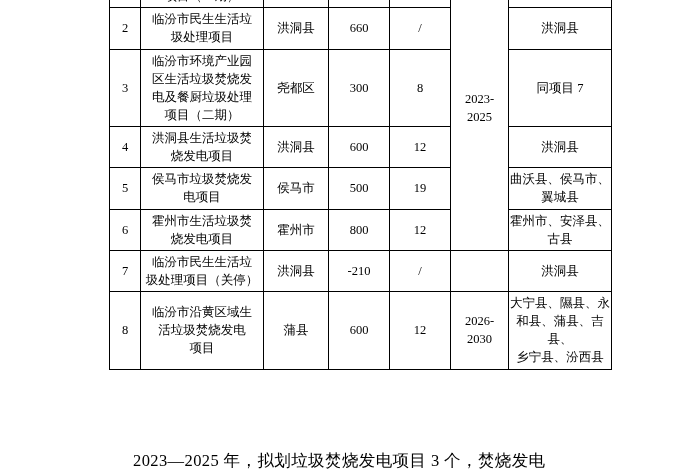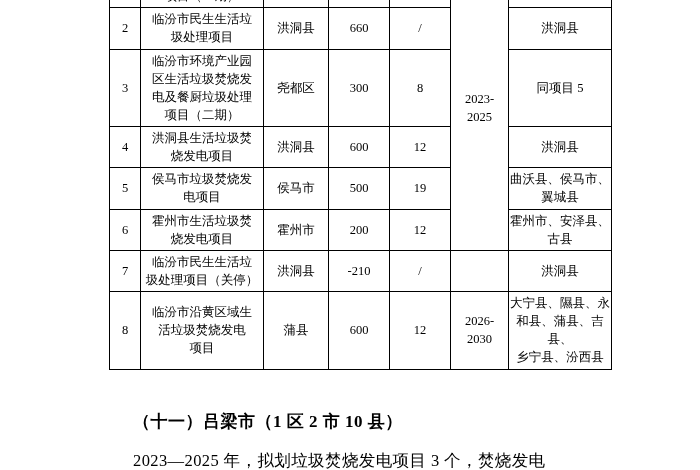--- a/index.html
+++ b/index.html
@@ -99,21 +99,21 @@
         <td class="c-num">/</td>
         <td class="c-rem">洪洞县</td>
       </tr>
 
       <tr>
         <td class="c-idx">3</td>
         <td class="c-name name-cell">临汾市环境产业园<br>区生活垃圾焚烧发<br>电及餐厨垃圾处理<br>项目（二期）</td>
         <td class="c-loc">尧都区</td>
         <td class="c-cap">300</td>
         <td class="c-num">8</td>
-        <td class="c-rem">同项目 5</td>
+        <td class="c-rem">同项目 7</td>
       </tr>
 
       <tr>
         <td class="c-idx">4</td>
         <td class="c-name name-cell">洪洞县生活垃圾焚<br>烧发电项目</td>
         <td class="c-loc">洪洞县</td>
         <td class="c-cap">600</td>
         <td class="c-num">12</td>
         <td class="c-rem">洪洞县</td>
       </tr>
@@ -124,21 +124,21 @@
         <td class="c-loc">侯马市</td>
         <td class="c-cap">500</td>
         <td class="c-num">19</td>
         <td class="c-rem">曲沃县、侯马市、<br>翼城县</td>
       </tr>
 
       <tr>
         <td class="c-idx">6</td>
         <td class="c-name name-cell">霍州市生活垃圾焚<br>烧发电项目</td>
         <td class="c-loc">霍州市</td>
-        <td class="c-cap">200</td>
+        <td class="c-cap">800</td>
         <td class="c-num">12</td>
         <td class="c-rem">霍州市、安泽县、<br>古县</td>
       </tr>
 
       <tr>
         <td class="c-idx">7</td>
         <td class="c-name name-cell">临汾市民生生活垃<br>圾处理项目（关停）</td>
         <td class="c-loc">洪洞县</td>
         <td class="c-cap">-210</td>
         <td class="c-num">/</td>
@@ -152,17 +152,16 @@
         <td class="c-loc">蒲县</td>
         <td class="c-cap">600</td>
         <td class="c-num">12</td>
         <td class="c-yr">2026-<br>2030</td>
         <td class="c-rem">大宁县、隰县、永<br>和县、蒲县、吉县、<br>乡宁县、汾西县</td>
       </tr>
 
     </tbody>
   </table>
 
-  <div class="section-heading">（十一）吕梁市（1 区 2 市 10 县）</div>
 
   <div class="body-para">2023—2025 年，拟划垃圾焚烧发电项目 3 个，焚烧发电</div>
 
 </div>
 
 </body></html>

